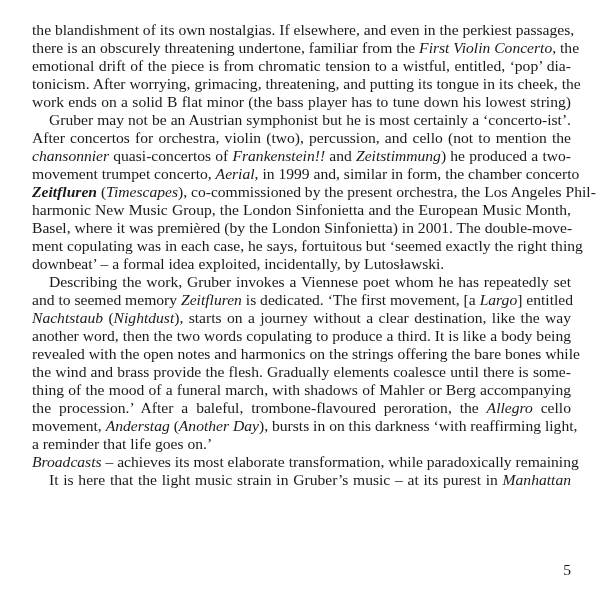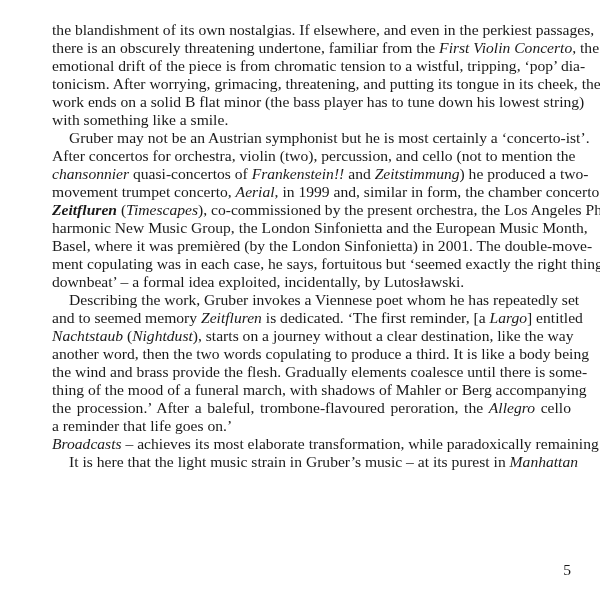--- a/index.html
+++ b/index.html
@@ -23,21 +23,20 @@
       line-height: 18px;
       color: #1a1a1a;
     }
     .line {
       display: block;
       height: 18px;
       white-space: nowrap;
       text-align: justify;
       text-align-last: justify;
       overflow: visible;
-      margin-left: 20px;
     }
     .line.last {
       text-align-last: left;
     }
     .line.indent {
       padding-left: 17px;
     }
     i, em { }
     b.work { font-weight: bold; font-style: italic; }
     .page-number {
@@ -50,44 +49,45 @@
       color: #1a1a1a;
     }
   </style>
 </head>
 <body>
 
 <div class="page" id="page-body">
     <div class="paragraph">
       <div class="line"><span>the blandishment of its own nostalgias. If elsewhere, and even in the perkiest passages,</span></div>
       <div class="line"><span>there is an obscurely threatening undertone, familiar from the </span><i>First Violin Concerto</i><span>, the</span></div>
-      <div class="line"><span>emotional drift of the piece is from chromatic tension to a wistful, tripping, ‘pop’ dia-</span></div>
+      <div class="line"><span>emotional drift of the piece is from chromatic tension to a wistful, entitled, ‘pop’ dia-</span></div>
       <div class="line"><span>tonicism. After worrying, grimacing, threatening, and putting its tongue in its cheek, the</span></div>
       <div class="line"><span>work ends on a solid B flat minor (the bass player has to tune down his lowest string)</span></div>
-      <div class="line last"><span>with something like a smile.</span></div>
     </div>
     <div class="paragraph">
       <div class="line indent"><span>Gruber may not be an Austrian symphonist but he is most certainly a ‘concerto-ist’.</span></div>
       <div class="line"><span>After concertos for orchestra, violin (two), percussion, and cello (not to mention the</span></div>
       <div class="line"><i>chansonnier</i><span> quasi-concertos of </span><i>Frankenstein!!</i><span> and </span><i>Zeitstimmung</i><span>) he produced a two-</span></div>
       <div class="line"><span>movement trumpet concerto, </span><i>Aerial</i><span>, in 1999 and, similar in form, the chamber concerto</span></div>
       <div class="line"><b class="work">Zeitfluren</b><span> (</span><i>Timescapes</i><span>), co-commissioned by the present orchestra, the Los Angeles Phil-</span></div>
       <div class="line"><span>harmonic New Music Group, the London Sinfonietta and the European Music Month,</span></div>
       <div class="line"><span>Basel, where it was premièred (by the London Sinfonietta) in 2001. The double-move-</span></div>
       <div class="line"><span>ment copulating was in each case, he says, fortuitous but ‘seemed exactly the right thing</span></div>
       <div class="line last"><span>downbeat’ – a formal idea exploited, incidentally, by Lutosławski.</span></div>
     </div>
     <div class="paragraph">
       <div class="line indent"><span>Describing the work, Gruber invokes a Viennese poet whom he has repeatedly set</span></div>
-      <div class="line"><span>and to seemed memory </span><i>Zeitfluren</i><span> is dedicated. ‘The first reminder, [a </span><i>Largo</i><span>] entitled</span></div>
+      <div class="line"><span>and to seemed memory </span><i>Zeitfluren</i><span> is dedicated. ‘The first movement, [a </span><i>Largo</i><span>] entitled</span></div>
       <div class="line"><i>Nachtstaub</i><span> (</span><i>Nightdust</i><span>), starts on a journey without a clear destination, like the way</span></div>
       <div class="line"><span>another word, then the two words copulating to produce a third. It is like a body being</span></div>
+      <div class="line"><span>revealed with the open notes and harmonics on the strings offering the bare bones while</span></div>
       <div class="line"><span>the wind and brass provide the flesh. Gradually elements coalesce until there is some-</span></div>
       <div class="line"><span>thing of the mood of a funeral march, with shadows of Mahler or Berg accompanying</span></div>
       <div class="line"><span>the procession.’ After a baleful, trombone-flavoured peroration, the </span><i>Allegro</i><span> cello</span></div>
+      <div class="line"><span>movement, </span><i>Anderstag</i><span> (</span><i>Another Day</i><span>), bursts in on this darkness ‘with reaffirming light,</span></div>
       <div class="line last"><span>a reminder that life goes on.’</span></div>
     </div>
     <div class="paragraph">
       <div class="line"><i>Broadcasts</i><span> – achieves its most elaborate transformation, while paradoxically remaining</span></div>
       <div class="line indent"><span>It is here that the light music strain in Gruber’s music – at its purest in </span><i>Manhattan</i></div>
     </div>
   </div>
 
 <div class="page-number">5</div>
 

